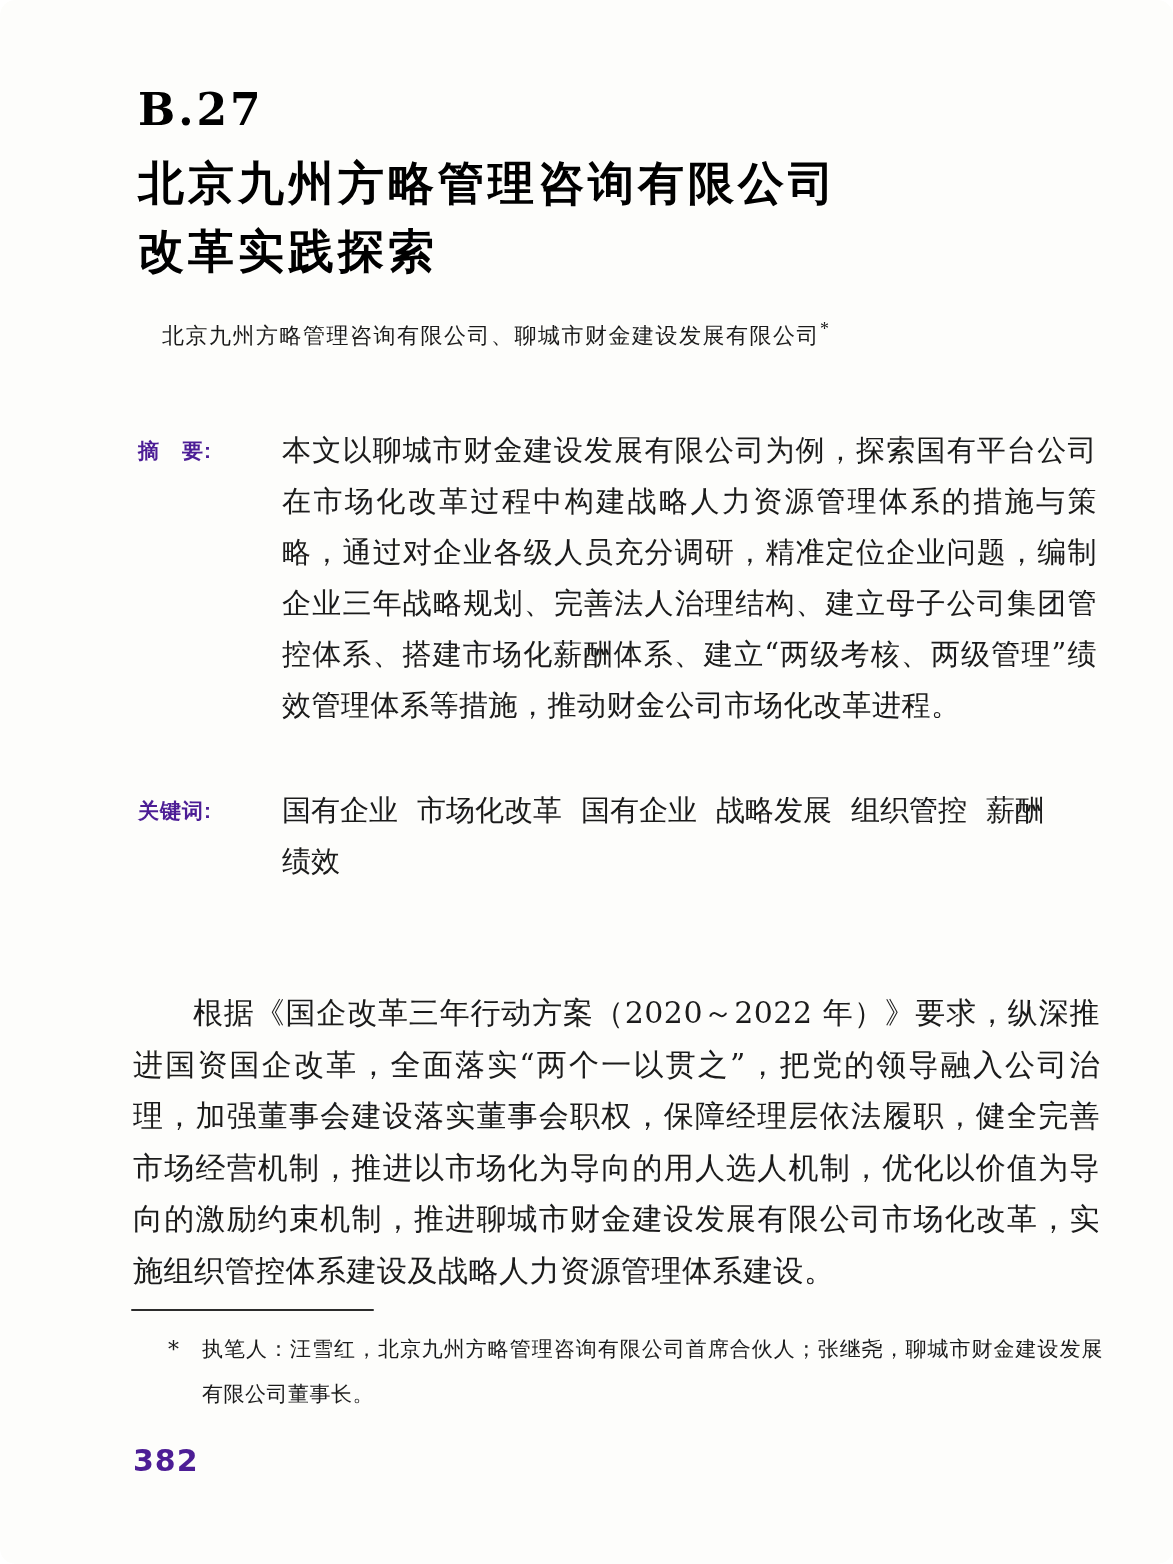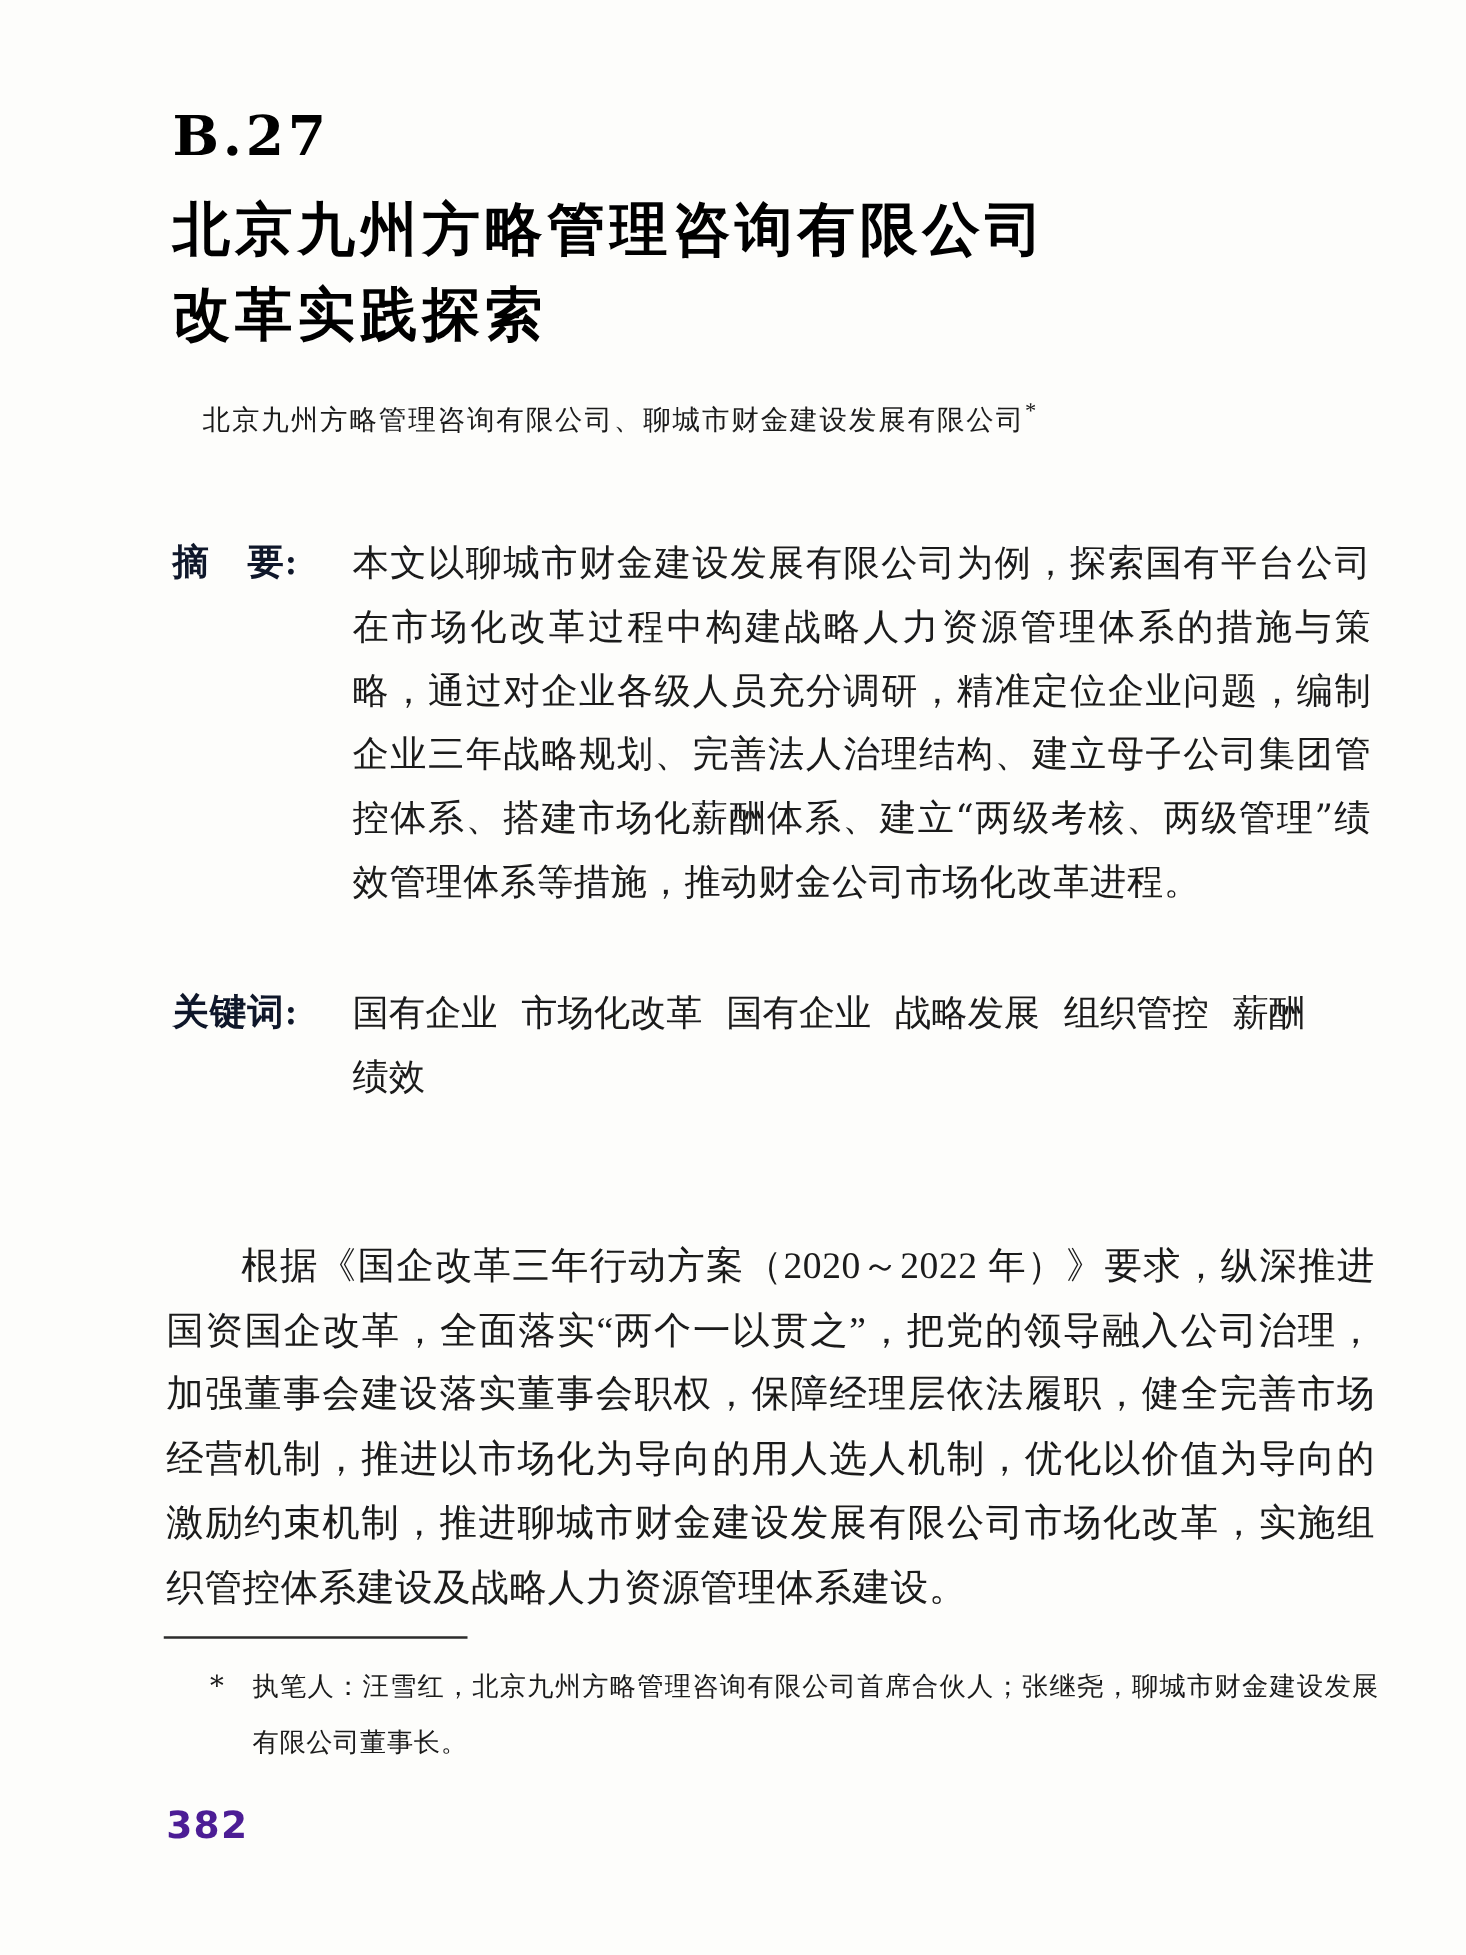--- a/index.html
+++ b/index.html
@@ -1,15 +1,15 @@
 <!DOCTYPE html>
 <html><head>
 <meta charset="utf-8">
 <style>
-  * { margin: 0; padding: 0; box-sizing: border-box; }
+  * { margin: 0; padding: 0; box-sizing: border-box; border-radius: 15px; }
   html, body { background: #ffffff; }
   .page {
     position: relative;
     width: 1173px;
     height: 1564px;
     margin: 0 auto;
     background: #fdfdfb;
     color: #1b1b1b;
     font-family: "DejaVu Serif", "Liberation Serif", serif;
     overflow: hidden;
@@ -45,26 +45,26 @@
     font-family: Liberation Serif, serif;
   }
   .authors sup {
     font-size: 18px;
     vertical-align: super;
     line-height: 0;
   }
   .abstract-row { display: flex; margin: 74px 0 0 138px; }
   .kv-label {
     flex: 0 0 144px;
-    font-family: Liberation Serif, serif;
+    font-family: Liberation Sans, sans-serif;
     font-weight: 700;
-    font-size: 29px;
+    font-size: 21px;
     line-height: 51px;
     letter-spacing: 1px;
-    color: #0f172a;
+    color: #4c1d95;
     white-space: nowrap;
   }
   .abstract-text {
     width: 815px;
     font-size: 29px;
     line-height: 51px;
     text-align: justify;
     letter-spacing: 0.5px;
   }
   .keywords-row { display: flex; margin: 54px 0 0 138px; }
@@ -75,21 +75,20 @@
   }
   .keyword { margin-right: 19px; display: inline-block; }
   .body-para {
     margin: 100px 0 0 133px;
     width: 967px;
     font-size: 30px;
     line-height: 51.5px;
     text-align: justify;
     text-indent: 2em;
     letter-spacing: 0.5px;
-    font-family: Liberation Serif, serif;
   }
   .footnote-rule {
     margin: 13px 0 0 131px;
     width: 243px;
     border-top: 2px solid #2c2c2c;
   }
   .footnote {
     display: flex;
     margin: 16px 0 0 168px;
     width: 935px;

